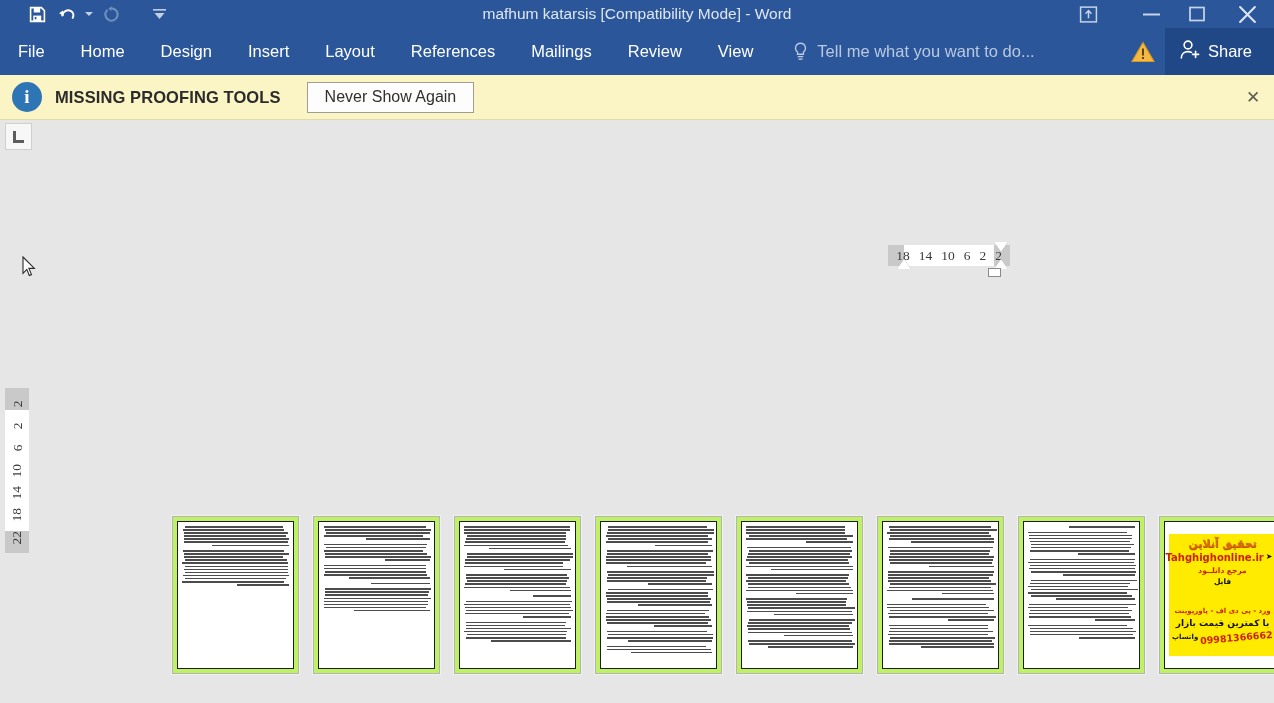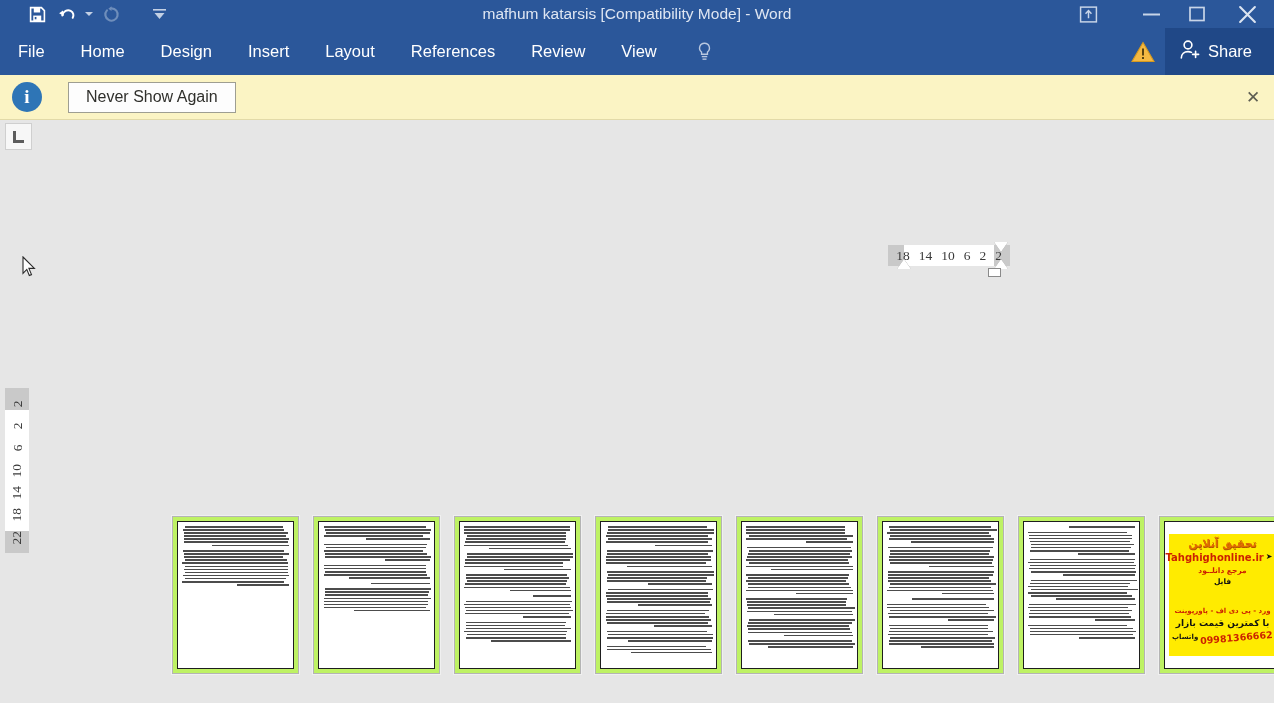--- a/index.html
+++ b/index.html
@@ -375,31 +375,33 @@
 </div>
 
 <div class="ribbon">
   <div class="tabs">
     <div class="tab">File</div>
     <div class="tab">Home</div>
     <div class="tab">Design</div>
     <div class="tab">Insert</div>
     <div class="tab">Layout</div>
     <div class="tab">References</div>
+    <div class="tab">Mailings</div>
     <div class="tab">Review</div>
     <div class="tab">View</div>
 
     <div class="tellme">
       <span class="bulb">
         <svg width="15" height="19" viewBox="0 0 14 18" fill="none">
           <path d="M7 1.2a4.6 4.6 0 0 1 2.8 8.3v2.1H4.2V9.5A4.6 4.6 0 0 1 7 1.2z" stroke="#b9c8e0" stroke-width="1.3" fill="none"></path>
           <rect x="4.4" y="13.2" width="5.2" height="1.3" fill="#b9c8e0"></rect>
           <rect x="5.1" y="15.6" width="3.8" height="1.3" fill="#b9c8e0"></rect>
         </svg>
       </span>
+      <span>Tell me what you want to do...</span>
     </div>
   </div>
 
   <div class="ribbon-right">
     <div class="warn-icon">
       <svg width="24" height="22" viewBox="0 0 24 22">
         <path d="M12 1.5L23 20.5H1z" fill="#f5b942" stroke="#d69a20" stroke-width="1.1"></path>
         <rect x="11" y="7.5" width="2" height="7" fill="#5a4410"></rect>
         <rect x="11" y="16" width="2" height="2" fill="#5a4410"></rect>
       </svg>
@@ -414,20 +416,21 @@
       </span>
       <span>Share</span>
     </div>
   </div>
 </div>
 
 <div class="notify">
   <div class="info-circle">
     <span>i</span>
   </div>
+  <div class="notify-strong">MISSING PROOFING TOOLS</div>
   <button class="never-btn">Never Show Again</button>
   <div class="notify-close">✕</div>
 </div>
 
 <div class="workspace">
 
   <div class="tabselector">
     <div class="tabsel-glyph"></div>
   </div>
 

